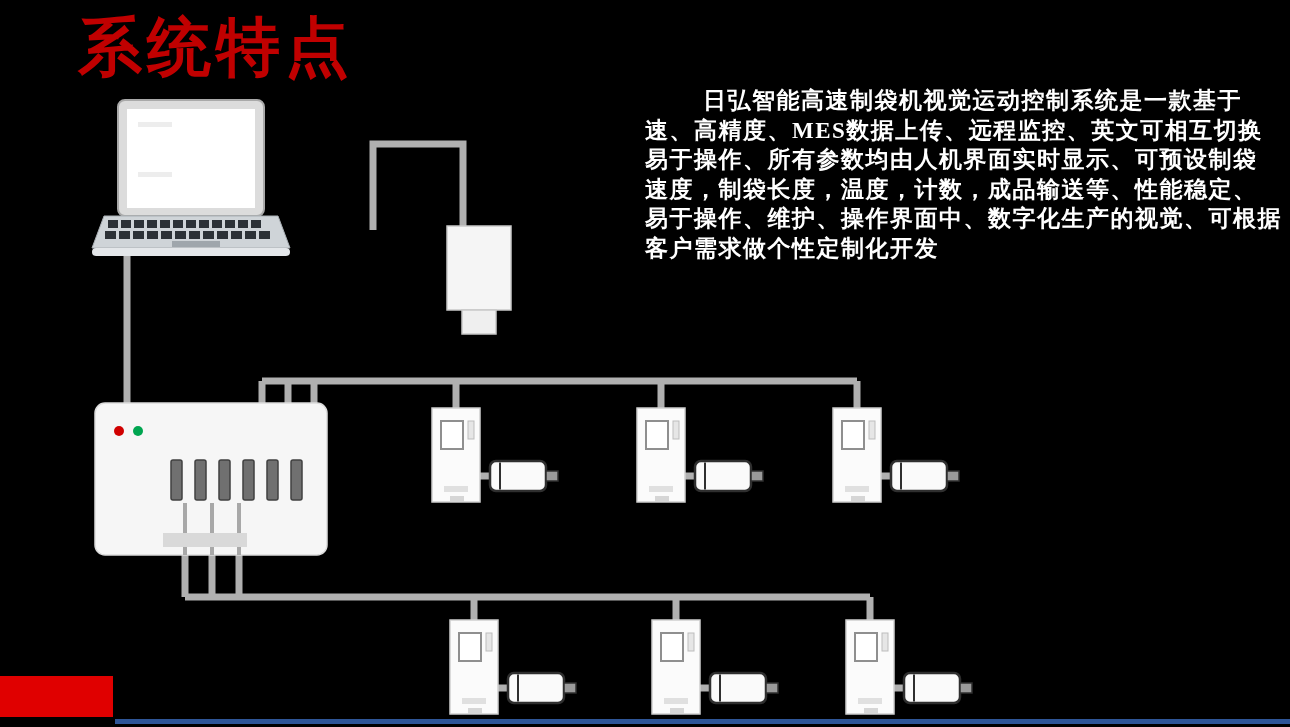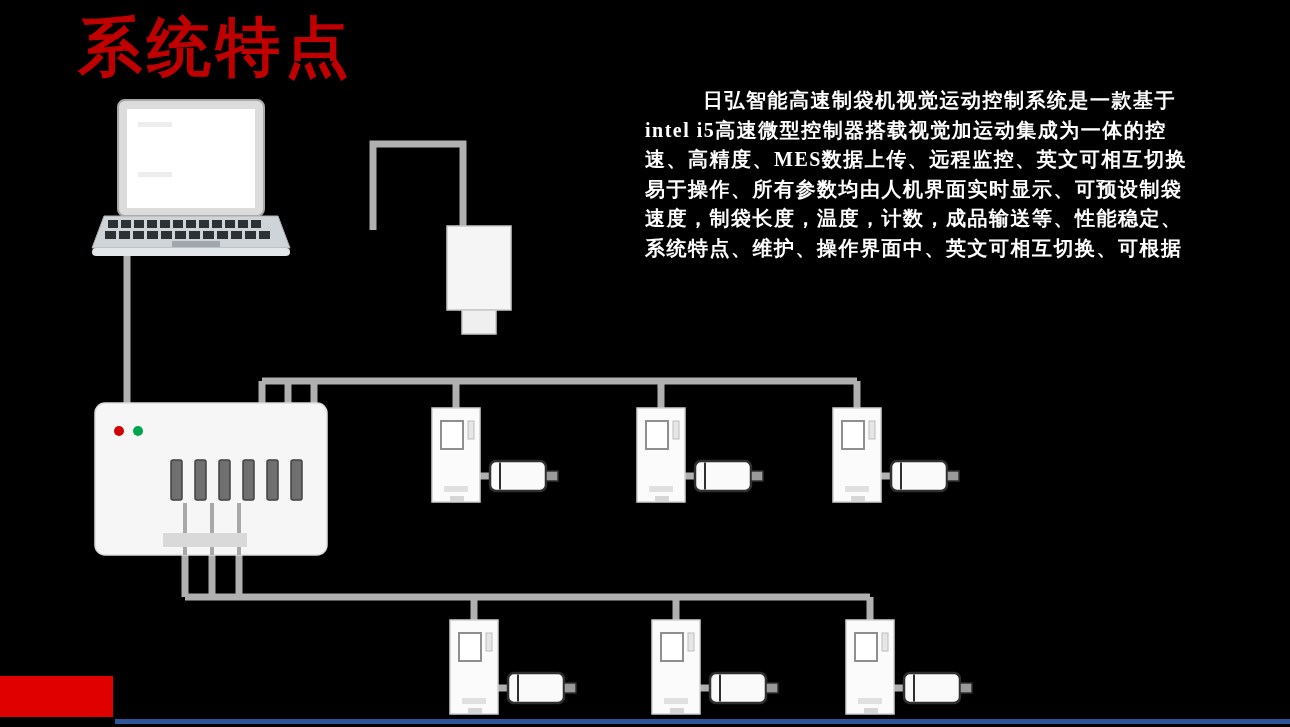--- a/index.html
+++ b/index.html
@@ -9,21 +9,21 @@
     font-family:"Liberation Sans", sans-serif;
   }
   .title {
     position:absolute; left:78px; top:4px; margin:0;
     font-family:"Liberation Serif", serif;
     font-size:64px; font-weight:900; color:#c00000; letter-spacing:5px;
   }
   .paragraph {
     position:absolute; left:645px; top:86px;
     color:#ffffff; font-family:"Liberation Serif", serif;
-    font-weight:700; font-size:20px; line-height:29.5px;
+    font-weight:700; font-size:23px; line-height:29.5px;
     letter-spacing:1.5px; white-space:nowrap;
   }
   .pline { height:29.5px; }
   .pline.indent { padding-left:58px; }
   .diagram-svg { position:absolute; left:0; top:0; }
   .red-block {
     position:absolute; left:0; top:676px; width:113px; height:41px;
     background:#e00000;
   }
   .blue-bar {
@@ -33,25 +33,25 @@
 </style>
 </head>
 <body>
 
 <div class="slide">
 
   <h1 class="title">系统特点</h1>
 
   <div class="paragraph">
     <div class="pline indent">日弘智能高速制袋机视觉运动控制系统是一款基于</div>
-    <div class="pline">intel i5高速微型控制器搭载视觉加运动集成为一体的控</div>
     <div class="pline">速、高精度、MES数据上传、远程监控、英文可相互切换</div>
     <div class="pline">易于操作、所有参数均由人机界面实时显示、可预设制袋</div>
     <div class="pline">速度，制袋长度，温度，计数，成品输送等、性能稳定、</div>
-    <div class="pline">系统特点、维护、操作界面中、英文可相互切换、可根据</div>
+    <div class="pline">易于操作、维护、操作界面中、数字化生产的视觉、可根据</div>
+    <div class="pline">客户需求做个性定制化开发</div>
   </div>
 
   <svg class="diagram-svg" width="1290" height="727" viewBox="0 0 1290 727">
 
     <defs>
       <g id="drive-shape">
         <rect x="0" y="0" width="48" height="94" fill="#fbfbfb" stroke="#cfcfcf" stroke-width="1.5"></rect>
         <rect x="9" y="13" width="22" height="28" fill="#ffffff" stroke="#8f8f8f" stroke-width="2"></rect>
         <rect x="36" y="13" width="6" height="18" fill="#e6e6e6" stroke="#bdbdbd" stroke-width="1"></rect>
         <rect x="12" y="78" width="24" height="6" fill="#e0e0e0"></rect>

